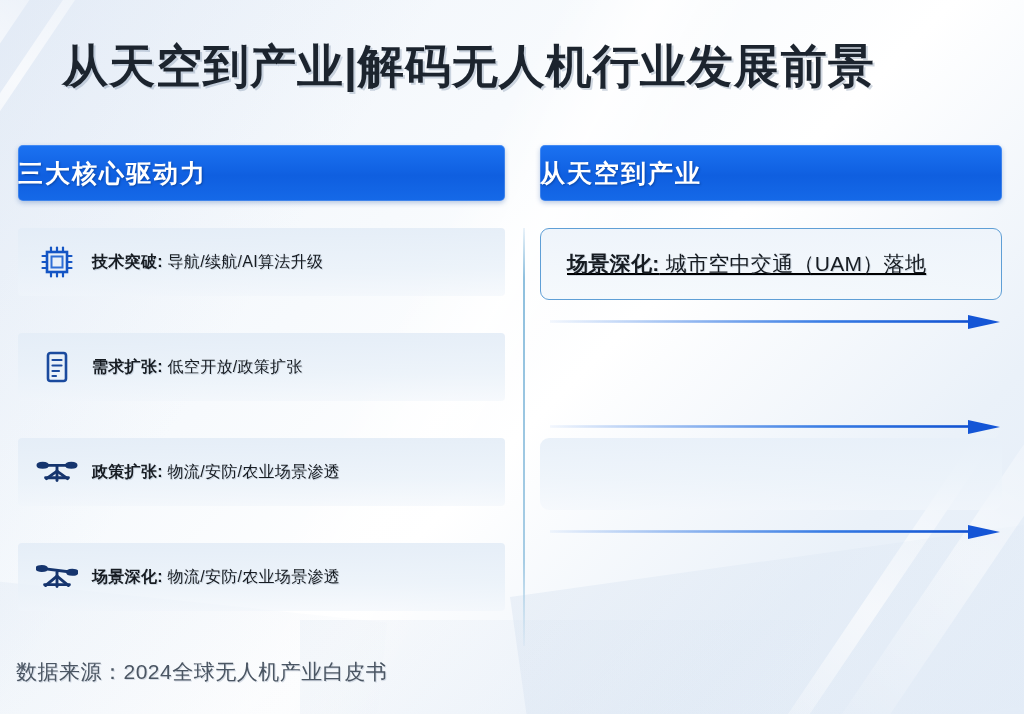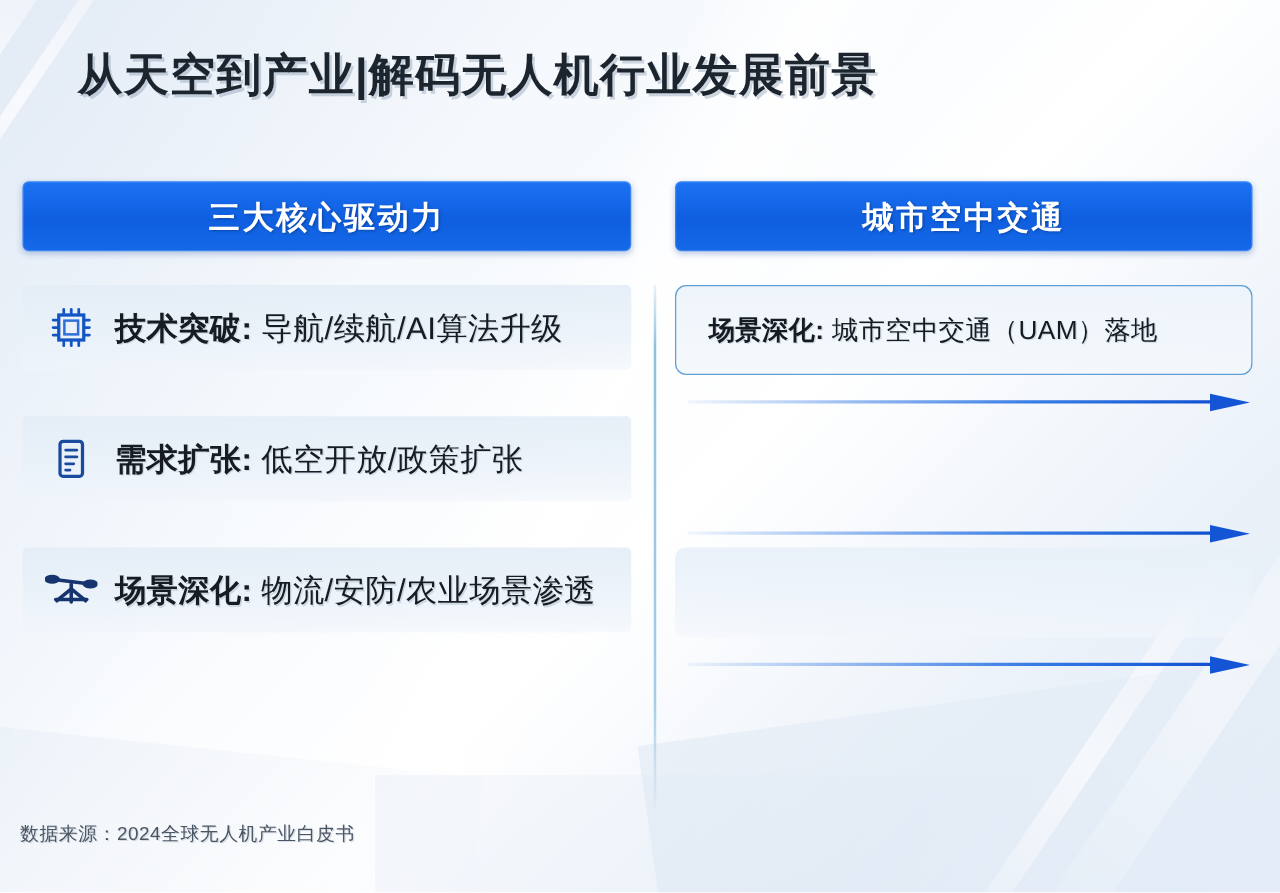--- a/index.html
+++ b/index.html
@@ -37,41 +37,41 @@
   }
   .shade.h1 { left: 520px; top: 560px; width: 520px; height: 180px; transform: rotate(-8deg); opacity: .5; }
   .shade.h2 { left: -40px; top: 600px; width: 420px; height: 160px; transform: rotate(6deg);  opacity: .35; }
   .shade.h3 { left: 300px; top: 620px; width: 520px; height: 140px; opacity: .30; }
 
   
   .page-title {
     position: absolute;
     left: 62px;
     top: 36px;
-    font-size: 36px;
+    font-size: 46px;
     font-weight: 700;
     letter-spacing: 1px;
     color: #1c242e;
     text-shadow: 2px 2px 0 rgba(120,140,165,0.35);
     white-space: nowrap;
   }
 
   
   .col { position: absolute; top: 145px; }
   .col-left  { left: 18px;  width: 487px; }
   .col-right { left: 540px; width: 462px; }
 
   .col-header {
     height: 56px;
     border-radius: 5px;
     background: linear-gradient(180deg, #1b72f2 0%, #0f5fe0 55%, #1569e8 100%);
     box-shadow: 0 2px 5px rgba(30,80,160,0.30), inset 0 0 0 1px rgba(255,255,255,0.18);
     display: flex;
     align-items: center;
-    justify-content: center;
+    justify-content: flex-start;
   }
   .col-header-text {
     color: #ffffff;
     font-size: 25px;
     font-weight: 700;
     letter-spacing: 2px;
     text-shadow: 1px 1px 2px rgba(0,40,100,0.45);
   }
 
   
@@ -102,31 +102,31 @@
     width: 42px;
     height: 42px;
     flex: 0 0 42px;
     display: flex;
     align-items: center;
     justify-content: center;
     margin-right: 14px;
   }
   .lcard-icon svg { display: block; }
   .lcard-text {
-    font-size: 25px;
+    font-size: 16px;
     color: #171c22;
     letter-spacing: .3px;
     white-space: nowrap;
     text-shadow: 1px 1px 0 rgba(150,165,185,0.35);
   }
   .lcard-text b { font-weight: 700; }
 
   
   .cards-right { position: absolute; left: 540px; top: 228px; width: 462px; }
-  .rcard-wrap { position: relative; height: 105px; }
+  .rcard-wrap { position: relative; height: 105px; text-decoration: underline; }
   .rcard {
     position: relative;
     height: 72px;
     border-radius: 9px;
     box-sizing: border-box;
     background: linear-gradient(180deg, rgba(232,240,249,0.95) 0%, rgba(236,243,250,0.82) 55%, rgba(243,247,252,0.62) 100%);
     display: flex;
     align-items: center;
     padding-left: 26px;
   }
@@ -150,21 +150,21 @@
     top: 86px;
     height: 16px;
   }
   .flow-arrow svg { display: block; width: 100%; height: 16px; }
 
   
   .source-note {
     position: absolute;
     left: 16px;
     top: 658px;
-    font-size: 15px;
+    font-size: 21px;
     color: #4b5663;
     letter-spacing: .5px;
     text-shadow: 1px 1px 0 rgba(180,190,205,0.5);
   }
 </style>
 </head>
 <body>
 
 <div id="canvas">
 
@@ -179,21 +179,21 @@
   <div class="page-title">从天空到产业|解码无人机行业发展前景</div>
 
   <div class="col col-left">
     <div class="col-header">
       <span class="col-header-text">三大核心驱动力</span>
     </div>
   </div>
 
   <div class="col col-right">
     <div class="col-header">
-      <span class="col-header-text">城市空中交通</span>
+      <span class="col-header-text">从天空到产业</span>
     </div>
   </div>
 
   <div class="divider"></div>
 
   <div class="cards-left">
 
     <div class="lcard">
       <span class="lcard-icon">
         <svg width="38" height="38" viewBox="0 0 38 38">
@@ -226,20 +226,36 @@
             <line x1="14.5" y1="12" x2="23.5" y2="12"></line>
             <line x1="14.5" y1="17.5" x2="23.5" y2="17.5"></line>
             <line x1="14.5" y1="23" x2="21" y2="23"></line>
             <line x1="14.5" y1="28" x2="18" y2="28"></line>
           </g>
         </svg>
       </span>
       <span class="lcard-text"><b>需求扩张:</b><span> 低空开放/政策扩张</span></span>
     </div>
 
+    <div class="lcard">
+      <span class="lcard-icon">
+        <svg width="44" height="34" viewBox="0 0 44 34">
+          <g stroke="#16356e" stroke-width="3" stroke-linecap="round" fill="#16356e">
+            <line x1="7" y1="10" x2="37" y2="10"></line>
+            <ellipse cx="7" cy="10" rx="5" ry="2.2"></ellipse>
+            <ellipse cx="37" cy="10" rx="5" ry="2.2"></ellipse>
+            <line x1="22" y1="10" x2="22" y2="26"></line>
+            <line x1="10" y1="23" x2="34" y2="23"></line>
+            <line x1="22" y1="16" x2="11" y2="24"></line>
+            <line x1="22" y1="16" x2="33" y2="24"></line>
+          </g>
+        </svg>
+      </span>
+      <span class="lcard-text"><b>政策扩张:</b><span> 物流/安防/农业场景渗透</span></span>
+    </div>
 
     <div class="lcard">
       <span class="lcard-icon">
         <svg width="44" height="34" viewBox="0 0 44 34">
           <g stroke="#16356e" stroke-width="3" stroke-linecap="round" fill="#16356e">
             <line x1="6" y1="8" x2="38" y2="12"></line>
             <ellipse cx="6" cy="8" rx="5" ry="2.2"></ellipse>
             <ellipse cx="38" cy="12" rx="5" ry="2.2"></ellipse>
             <line x1="22" y1="12" x2="22" y2="27"></line>
             <line x1="9" y1="25" x2="35" y2="25"></line>

